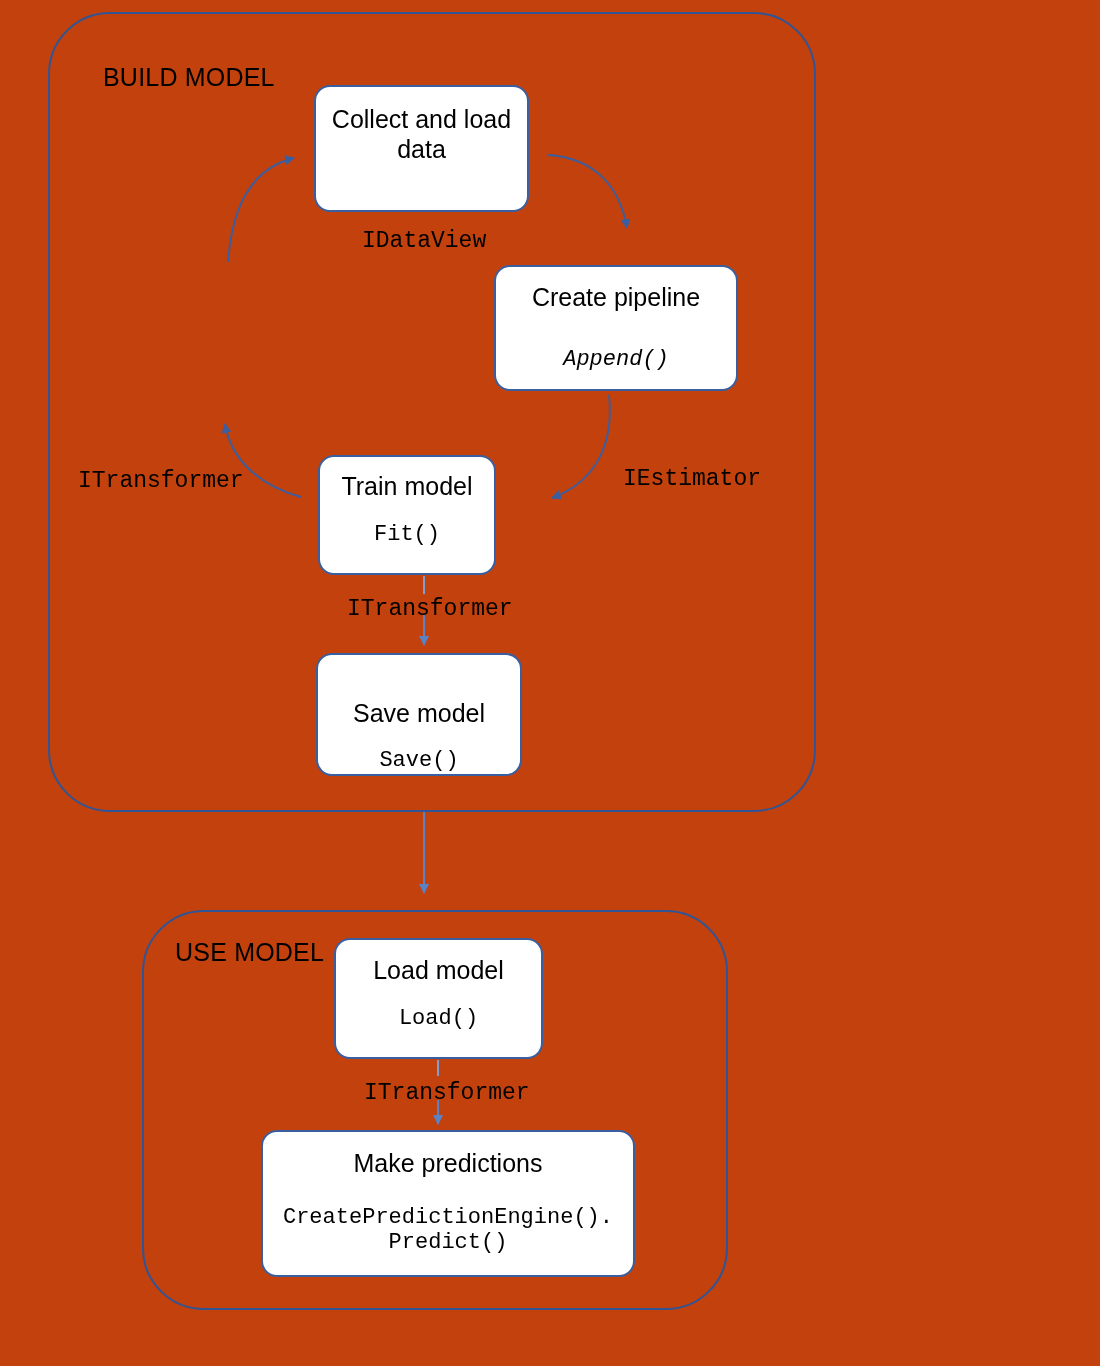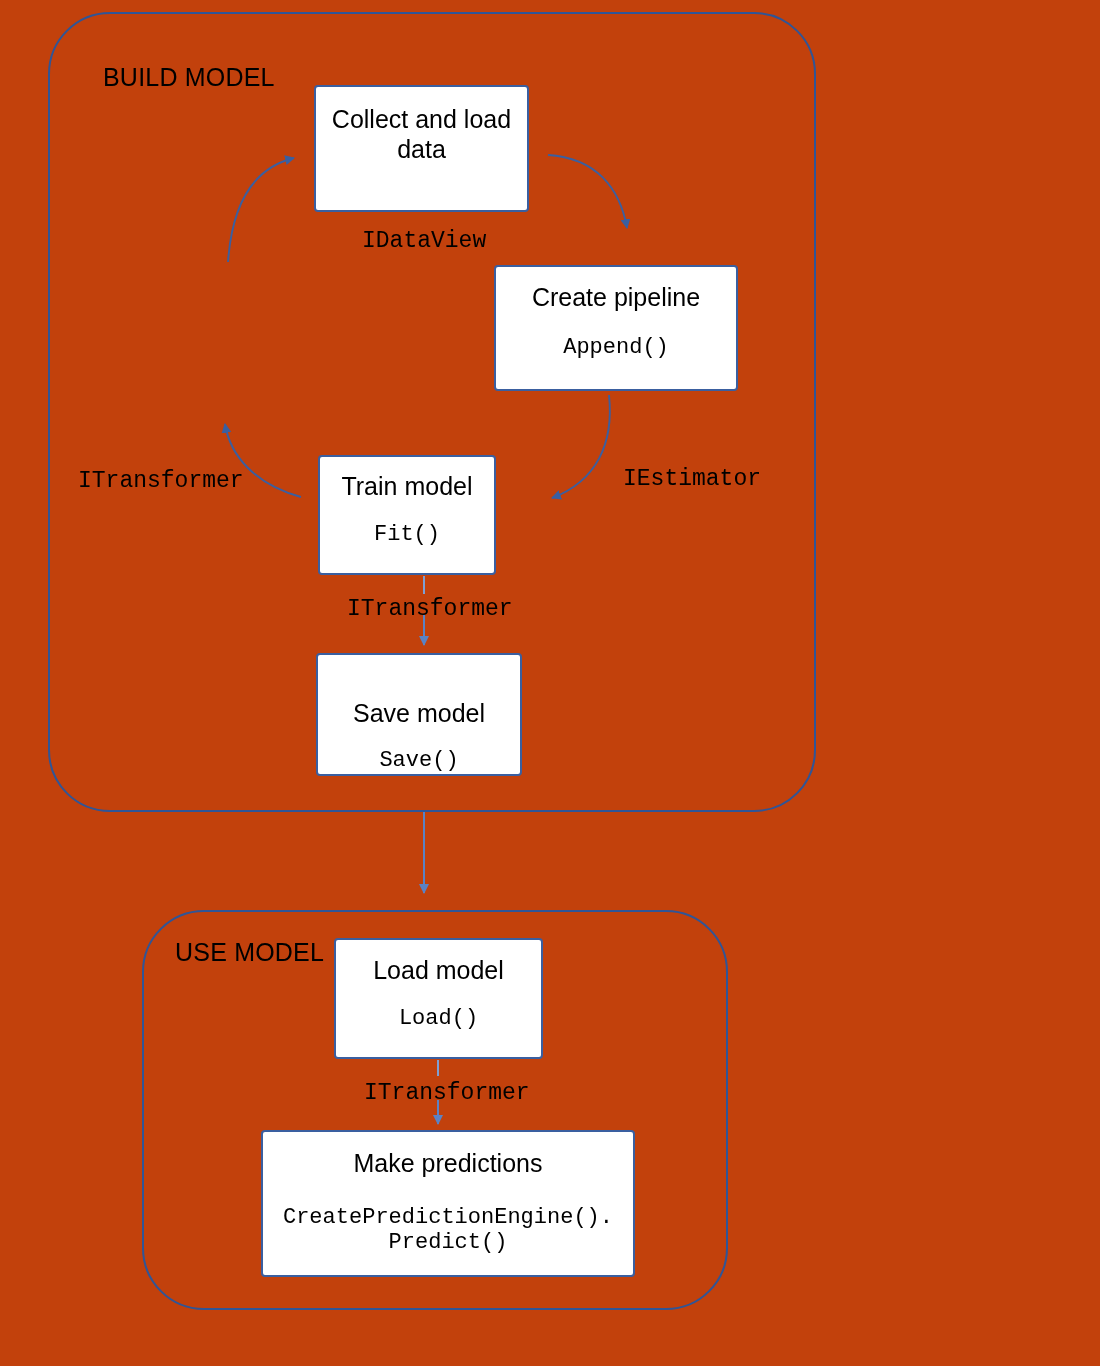--- a/index.html
+++ b/index.html
@@ -40,21 +40,21 @@
     font-family: "Liberation Sans", sans-serif;
     white-space: nowrap;
     letter-spacing: 0.2px;
   }
 
   
   .node {
     position: absolute;
     box-sizing: border-box;
     border: 2.2px solid #3A5FA0;
-    border-radius: 4px;
+    border-radius: 16px;
     background: #ffffff;
     display: flex;
     flex-direction: column;
     align-items: center;
     text-align: center;
   }
   .node .title {
     color: #000000;
     font-size: 25px;
     font-family: "Liberation Sans", sans-serif;
@@ -116,21 +116,21 @@
   <div class="node" style="left:314px; top:85px; width:215px; height:127px; justify-content:flex-start; padding-top:18px;">
     <div class="title">Collect and load
 data</div>
   </div>
 
   <div class="edge-label" style="left:362px; top:228px;">IDataView</div>
 
 
   <div class="node" style="left:494px; top:265px; width:244px; height:126px; justify-content:flex-start; padding-top:16px;">
     <div class="title">Create pipeline</div>
-    <div class="api" style="margin-top:22px;">Append()</div>
+    <div class="api" style="margin-top:34px;font-style:italic;">Append()</div>
   </div>
 
   <div class="edge-label" style="left:78px; top:468px;">ITransformer</div>
 
   <div class="edge-label" style="left:623px; top:466px;">IEstimator</div>
 
   <div class="node" style="left:318px; top:455px; width:178px; height:120px; justify-content:flex-start; padding-top:15px;">
     <div class="title">Train model</div>
     <div class="api" style="margin-top:20px;">Fit()</div>
   </div>

